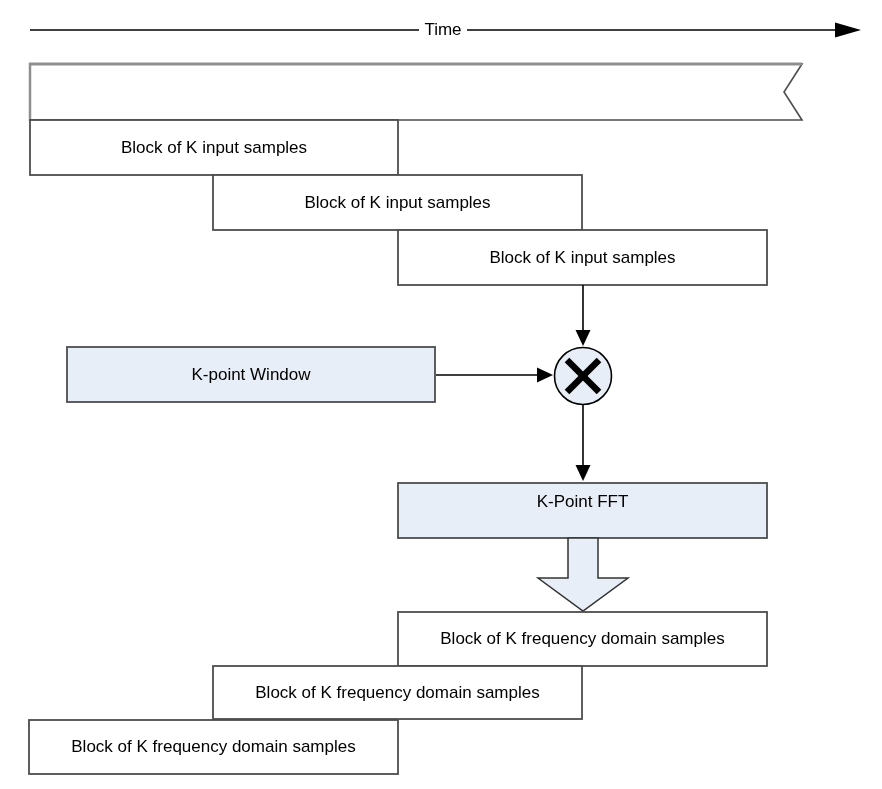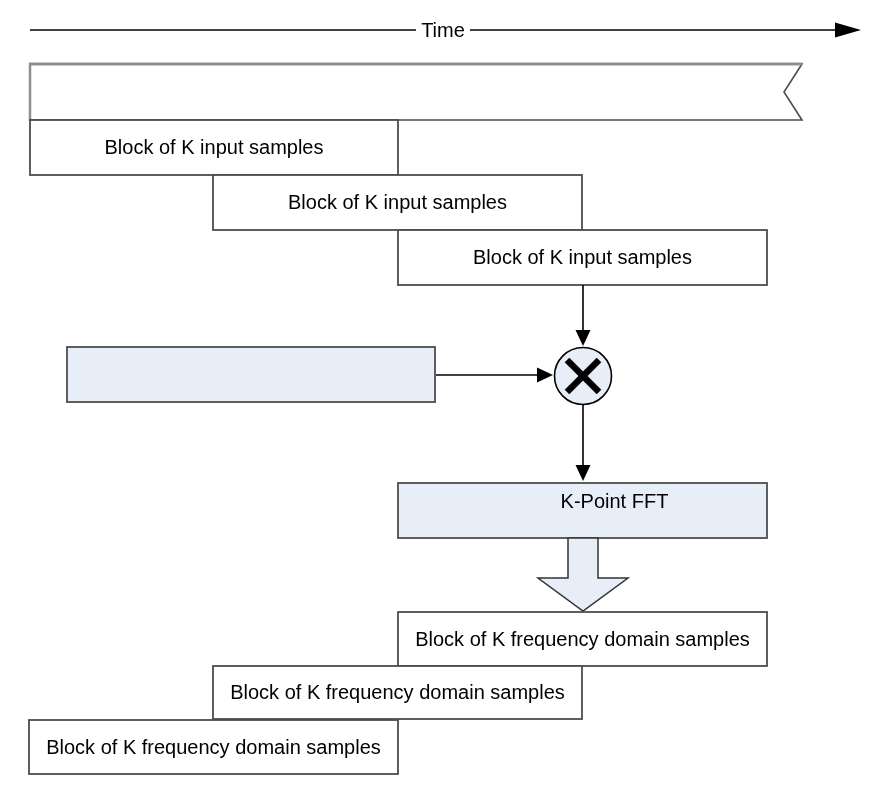--- a/index.html
+++ b/index.html
@@ -18,37 +18,37 @@
   .layer {
     position: absolute;
     left: 0;
     top: 0;
   }
   .lbl {
     position: absolute;
     display: flex;
     align-items: center;
     justify-content: center;
-    font-size: 20px;
+    font-size: 17px;
     color: #000000;
     white-space: nowrap;
     pointer-events: none;
   }
   .time-lbl span {
     background: #ffffff;
     padding: 0 5px;
   }
   
   .lbl-time        { left: 30px;  top: 18px;  width: 826px; height: 24px; }
   .lbl-input       { left: 30px;  top: 64px;  width: 772px; height: 56px; }
   .lbl-inblock-1   { left: 30px;  top: 120px; width: 368px; height: 55px; }
   .lbl-inblock-2   { left: 213px; top: 175px; width: 369px; height: 55px; }
   .lbl-inblock-3   { left: 398px; top: 230px; width: 369px; height: 55px; }
   .lbl-window      { left: 67px;  top: 347px; width: 368px; height: 55px; }
-  .lbl-fft         { left: 398px; top: 483px; width: 369px; height: 37px; margin-left: 32px; }
+  .lbl-fft         { left: 398px; top: 483px; width: 369px; height: 37px; }
   .lbl-outblock-1  { left: 398px; top: 612px; width: 369px; height: 54px; }
   .lbl-outblock-2  { left: 213px; top: 666px; width: 369px; height: 53px; }
   .lbl-outblock-3  { left: 29px;  top: 720px; width: 369px; height: 54px; }
 </style>
 </head>
 <body>
 
 <div class="canvas">
 
   <svg class="layer" width="882" height="789" viewBox="0 0 882 789">
@@ -92,20 +92,21 @@
 
   <div class="lbl lbl-time time-lbl">
     <span>Time</span>
   </div>
 
 
   <div class="lbl lbl-inblock-1">Block of K input samples</div>
   <div class="lbl lbl-inblock-2">Block of K input samples</div>
   <div class="lbl lbl-inblock-3">Block of K input samples</div>
 
+  <div class="lbl lbl-window">K-point Window</div>
 
   <div class="lbl lbl-fft">K-Point FFT</div>
 
   <div class="lbl lbl-outblock-1">Block of K frequency domain samples</div>
   <div class="lbl lbl-outblock-2">Block of K frequency domain samples</div>
   <div class="lbl lbl-outblock-3">Block of K frequency domain samples</div>
 
 </div>
 
 </body></html>

